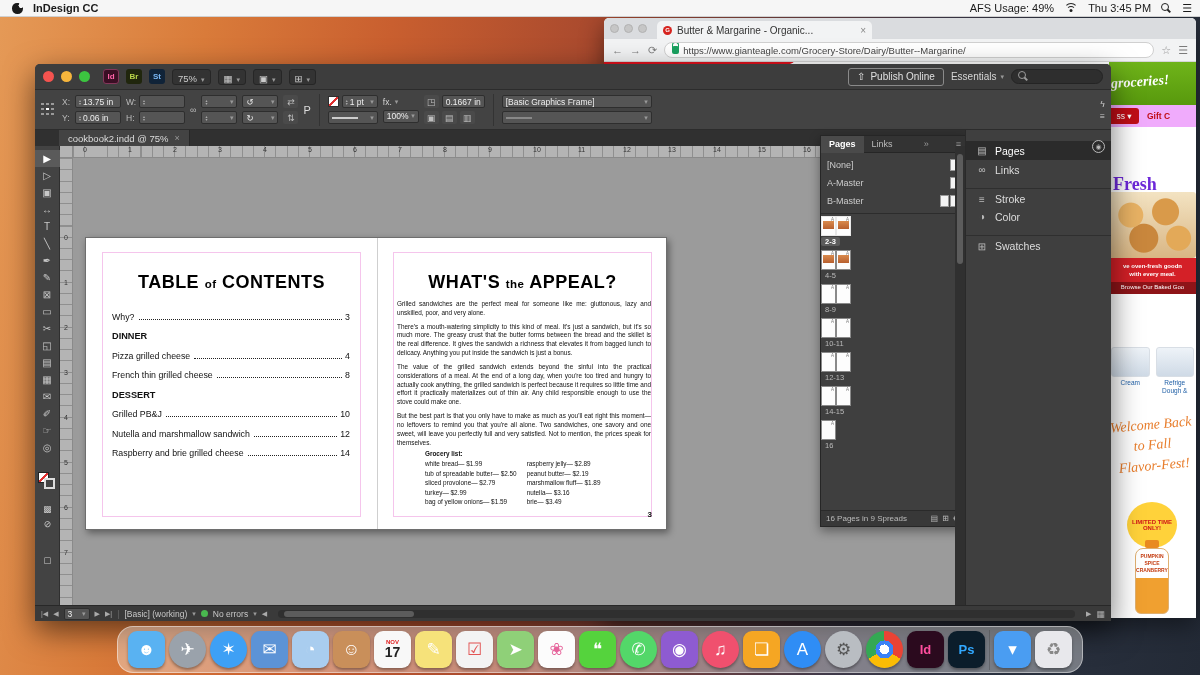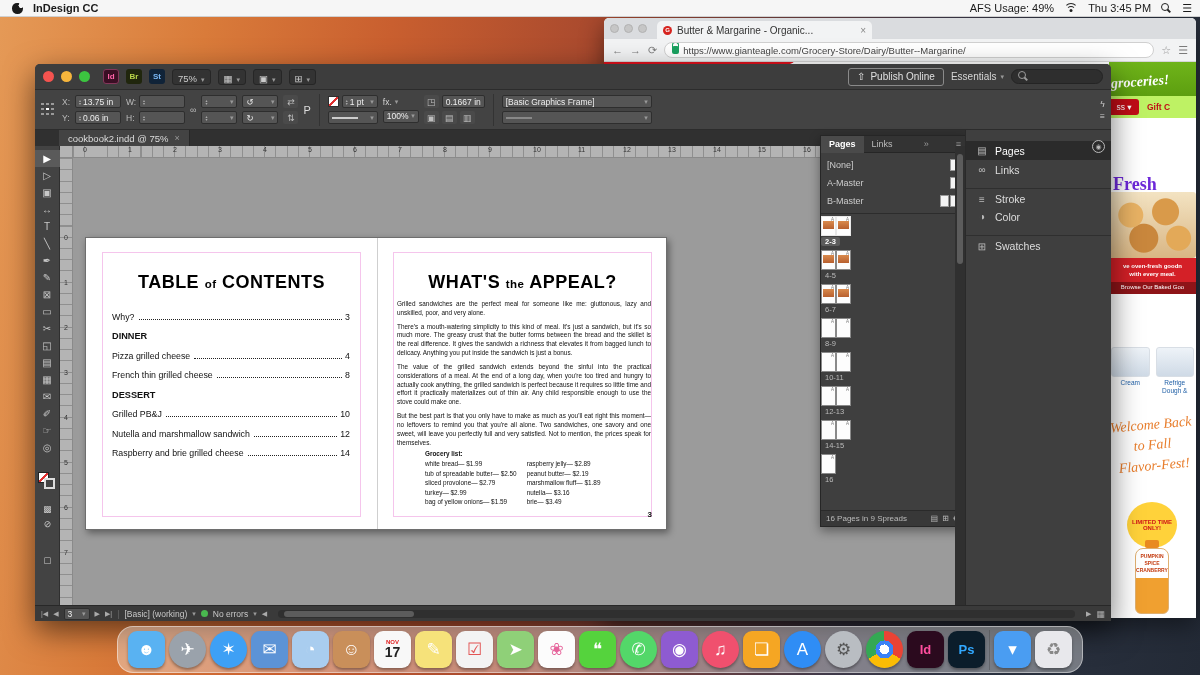--- a/index.html
+++ b/index.html
@@ -45,21 +45,21 @@
   .b-nav-ic { color:#7a7a7a; font-size:11px; }
   .b-urlbar { flex:1; height:16px; background:#fff; border:1px solid #d0d0d0; border-radius:9px; display:flex; align-items:center; gap:4px; padding:0 7px; font-size:9.5px; color:#444; overflow:hidden; }
   .b-lock { width:7px; height:8px; background:#1aa260; border-radius:2px; position:relative; flex:none; }
   .b-lock::before { content:""; position:absolute; width:5px; height:5px; border:1.2px solid #1aa260; border-bottom:none; border-radius:3px 3px 0 0; left:0; top:-4px; }
   .b-star { color:#9a9a9a; font-size:11px; }
   .b-content { position:relative; height:556px; background:#fff; overflow:hidden; }
   .ge-arc { position:absolute; left:-10px; top:-9px; width:200px; height:20px; background:#e1111c; border-radius:0 0 60% 30%; }
   .ge-strip { position:absolute; left:505px; top:0; width:87px; height:556px; background:#fff; font-family:"Liberation Sans",sans-serif; }
   .ge-banner { position:absolute; left:0; top:0; width:87px; height:43px; background:linear-gradient(#6fb41a,#58990d); color:#fff; overflow:hidden; }
   .ge-banner span { position:absolute; left:2px; top:12px; font-family:"Liberation Serif",serif; font-style:italic; font-weight:bold; font-size:14px; transform:rotate(-4deg); }
-  .ge-navrow { position:absolute; left:0; top:34px; width:87px; height:22px; background:#bef264; }
+  .ge-navrow { position:absolute; left:0; top:43px; width:87px; height:22px; background:#f0abfc; }
   .ge-navtab { position:absolute; left:0; top:3px; width:30px; height:16px; background:#c00d16; color:#fff; font-size:8.5px; display:flex; align-items:center; justify-content:center; border-radius:0 3px 3px 0; }
   .ge-gift { position:absolute; left:38px; top:6px; color:#c00d16; font-size:8.5px; font-weight:bold; }
   .ge-headline { position:absolute; left:4px; top:112px; color:#6d28d9; font-family:"Liberation Serif",serif; font-weight:bold; font-size:18px; }
   .ge-bread { position:absolute; left:0; top:130px; width:87px; height:66px; border-radius:3px;
     background: radial-gradient(circle at 25% 35%, #e8b264 0 12px, transparent 13px),
                 radial-gradient(circle at 65% 30%, #d99a4a 0 13px, transparent 14px),
                 radial-gradient(circle at 40% 70%, #c9873d 0 14px, transparent 15px),
                 radial-gradient(circle at 80% 70%, #e3a958 0 12px, transparent 13px),
                 linear-gradient(#f3e3c2,#d9b684); }
   .ge-promo { position:absolute; left:0; top:196px; width:87px; height:24px; background:#d42027; color:#fff; font-size:6px; text-align:center; padding-top:4px; line-height:1.4; font-weight:bold; }
@@ -695,33 +695,20 @@
                 <i class="a">A</i>
                 <i class="art-block"></i>
               </span>
               <span class="thumb t2">
                 <i class="a">A</i>
                 <i class="art-block"></i>
               </span>
             </div>
             <div class="spread-label">4-5</div>
           </div>
-          <div class="spread-it art">
-            <div class="thumbs">
-              <span class="thumb t1">
-                <i class="a">A</i>
-                <i class="art-block"></i>
-              </span>
-              <span class="thumb t2">
-                <i class="a">A</i>
-                <i class="art-block"></i>
-              </span>
-            </div>
-            <div class="spread-label">6-7</div>
-          </div>
           <div class="spread-it">
             <div class="thumbs">
               <span class="thumb t1">
                 <i class="a">A</i>
               </span>
               <span class="thumb t2">
                 <i class="a">A</i>
               </span>
             </div>
             <div class="spread-label">8-9</div>

